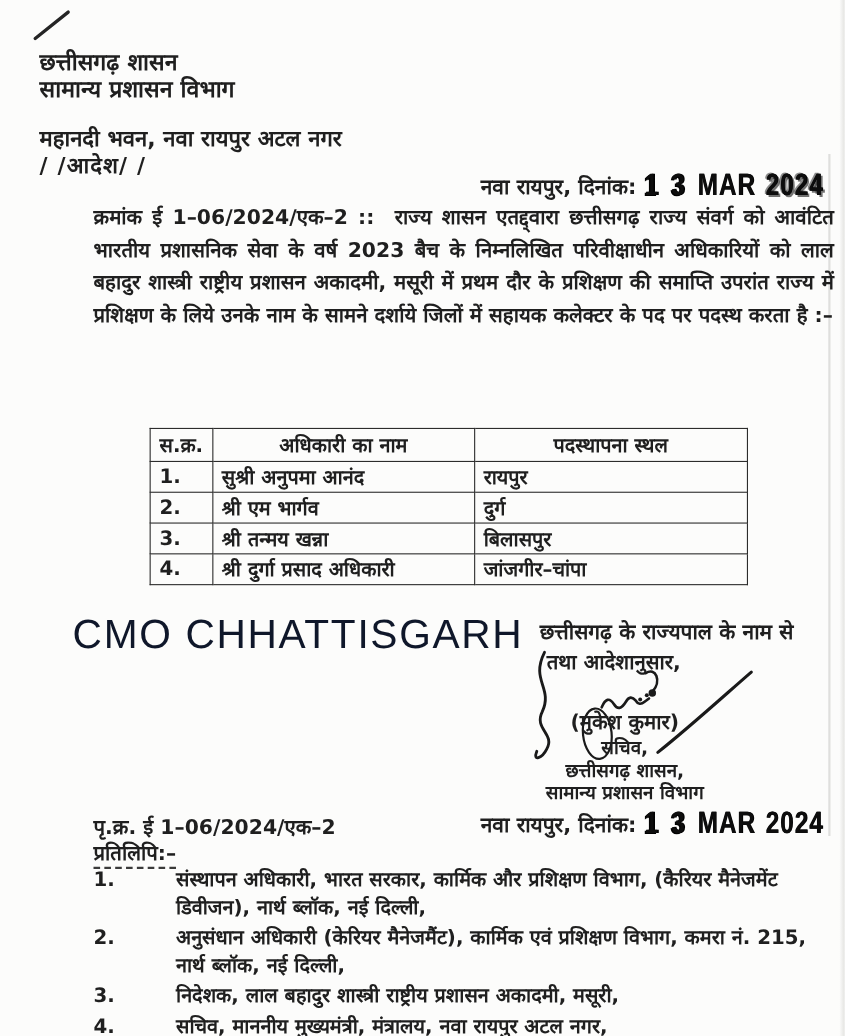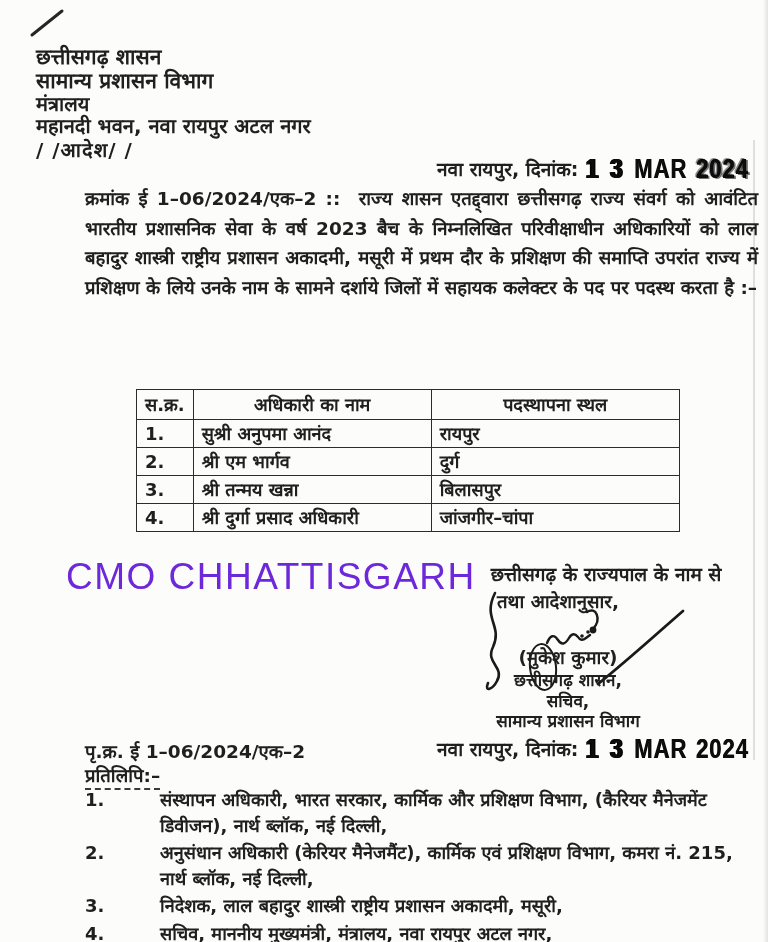--- a/index.html
+++ b/index.html
@@ -61,21 +61,21 @@
   table.post th{font-weight:700;text-align:center;height:26px;}
   .col-sn{width:50px;}
   .col-name{width:238px;}
   .col-place{width:248px;}
   td.name{padding-left:14px;}
   td.place{padding-left:10px;}
 
   .watermark{
     position:absolute;left:66px;top:556px;
     font-family:"Liberation Sans",sans-serif;
-    font-size:37px;font-weight:400;color:#6d28d9;
+    font-size:37px;font-weight:400;color:#0f172a;
     letter-spacing:1.5px;white-space:nowrap;
   }
 
   .sig-line1{position:absolute;top:561px;left:450px;width:312px;text-align:center;font-size:19px;font-weight:700;white-space:nowrap;}
   .sig-line2{position:absolute;top:588px;left:432px;width:252px;text-align:center;font-size:18.5px;font-weight:700;}
   .sig-block{position:absolute;top:646px;left:420px;width:296px;text-align:center;font-weight:700;}
   .sig-name{font-size:18.5px;line-height:24px;}
   .sig-sub{font-size:17px;line-height:20.5px;}
 
   .sig-svg{position:absolute;left:435px;top:585px;}
@@ -96,21 +96,20 @@
 
   <div class="scan-line"></div>
   <div class="edge-shade"></div>
 
   <svg class="slash-svg" width="45" height="35" viewBox="0 0 45 35">
     <line x1="7" y1="30" x2="37" y2="6" stroke="#252525" stroke-width="3" stroke-linecap="round"></line>
   </svg>
 
   <div class="hdr hdr-1">छत्तीसगढ़ शासन</div>
   <div class="hdr hdr-2">सामान्य प्रशासन विभाग</div>
-  <div class="hdr hdr-3">मंत्रालय</div>
   <div class="hdr hdr-4">महानदी भवन, नवा रायपुर अटल नगर</div>
   <div class="hdr hdr-5">/ /आदेश/ /</div>
 
   <div class="dateline top">
     <span>नवा रायपुर, दिनांक:</span>
     <span class="stamp smudge">
       <span class="day">1 3</span>
       <span class="mon">MAR</span>
       <span class="year">2024</span>
     </span>
@@ -169,22 +168,22 @@
       <circle cx="147" cy="51" r="1.8" fill="#1a1a1a" stroke="none"></circle>
       <circle cx="153" cy="47" r="1.8" fill="#1a1a1a" stroke="none"></circle>
       <path d="M 158,44 C 167,34 161,21 152,27" stroke-width="2.4"></path>
       <circle cx="158" cy="45" r="3.4" fill="#1a1a1a" stroke="none"></circle>
       <path d="M 163,99 C 192,76 226,45 248,26" stroke-width="2.8"></path>
     </g>
   </svg>
 
   <div class="sig-block">
     <div class="sig-name">(मुकेश कुमार)</div>
+    <div class="sig-sub">सचिव,</div>
     <div class="sig-sub">छत्तीसगढ़ शासन,</div>
-    <div class="sig-sub">सचिव,</div>
     <div class="sig-sub">सामान्य प्रशासन विभाग</div>
   </div>
 
   <div class="dateline bottom">
     <span>नवा रायपुर, दिनांक:</span>
     <span class="stamp">
       <span class="day">1 3</span>
       <span class="mon">MAR</span>
       <span class="year">2024</span>
     </span>

